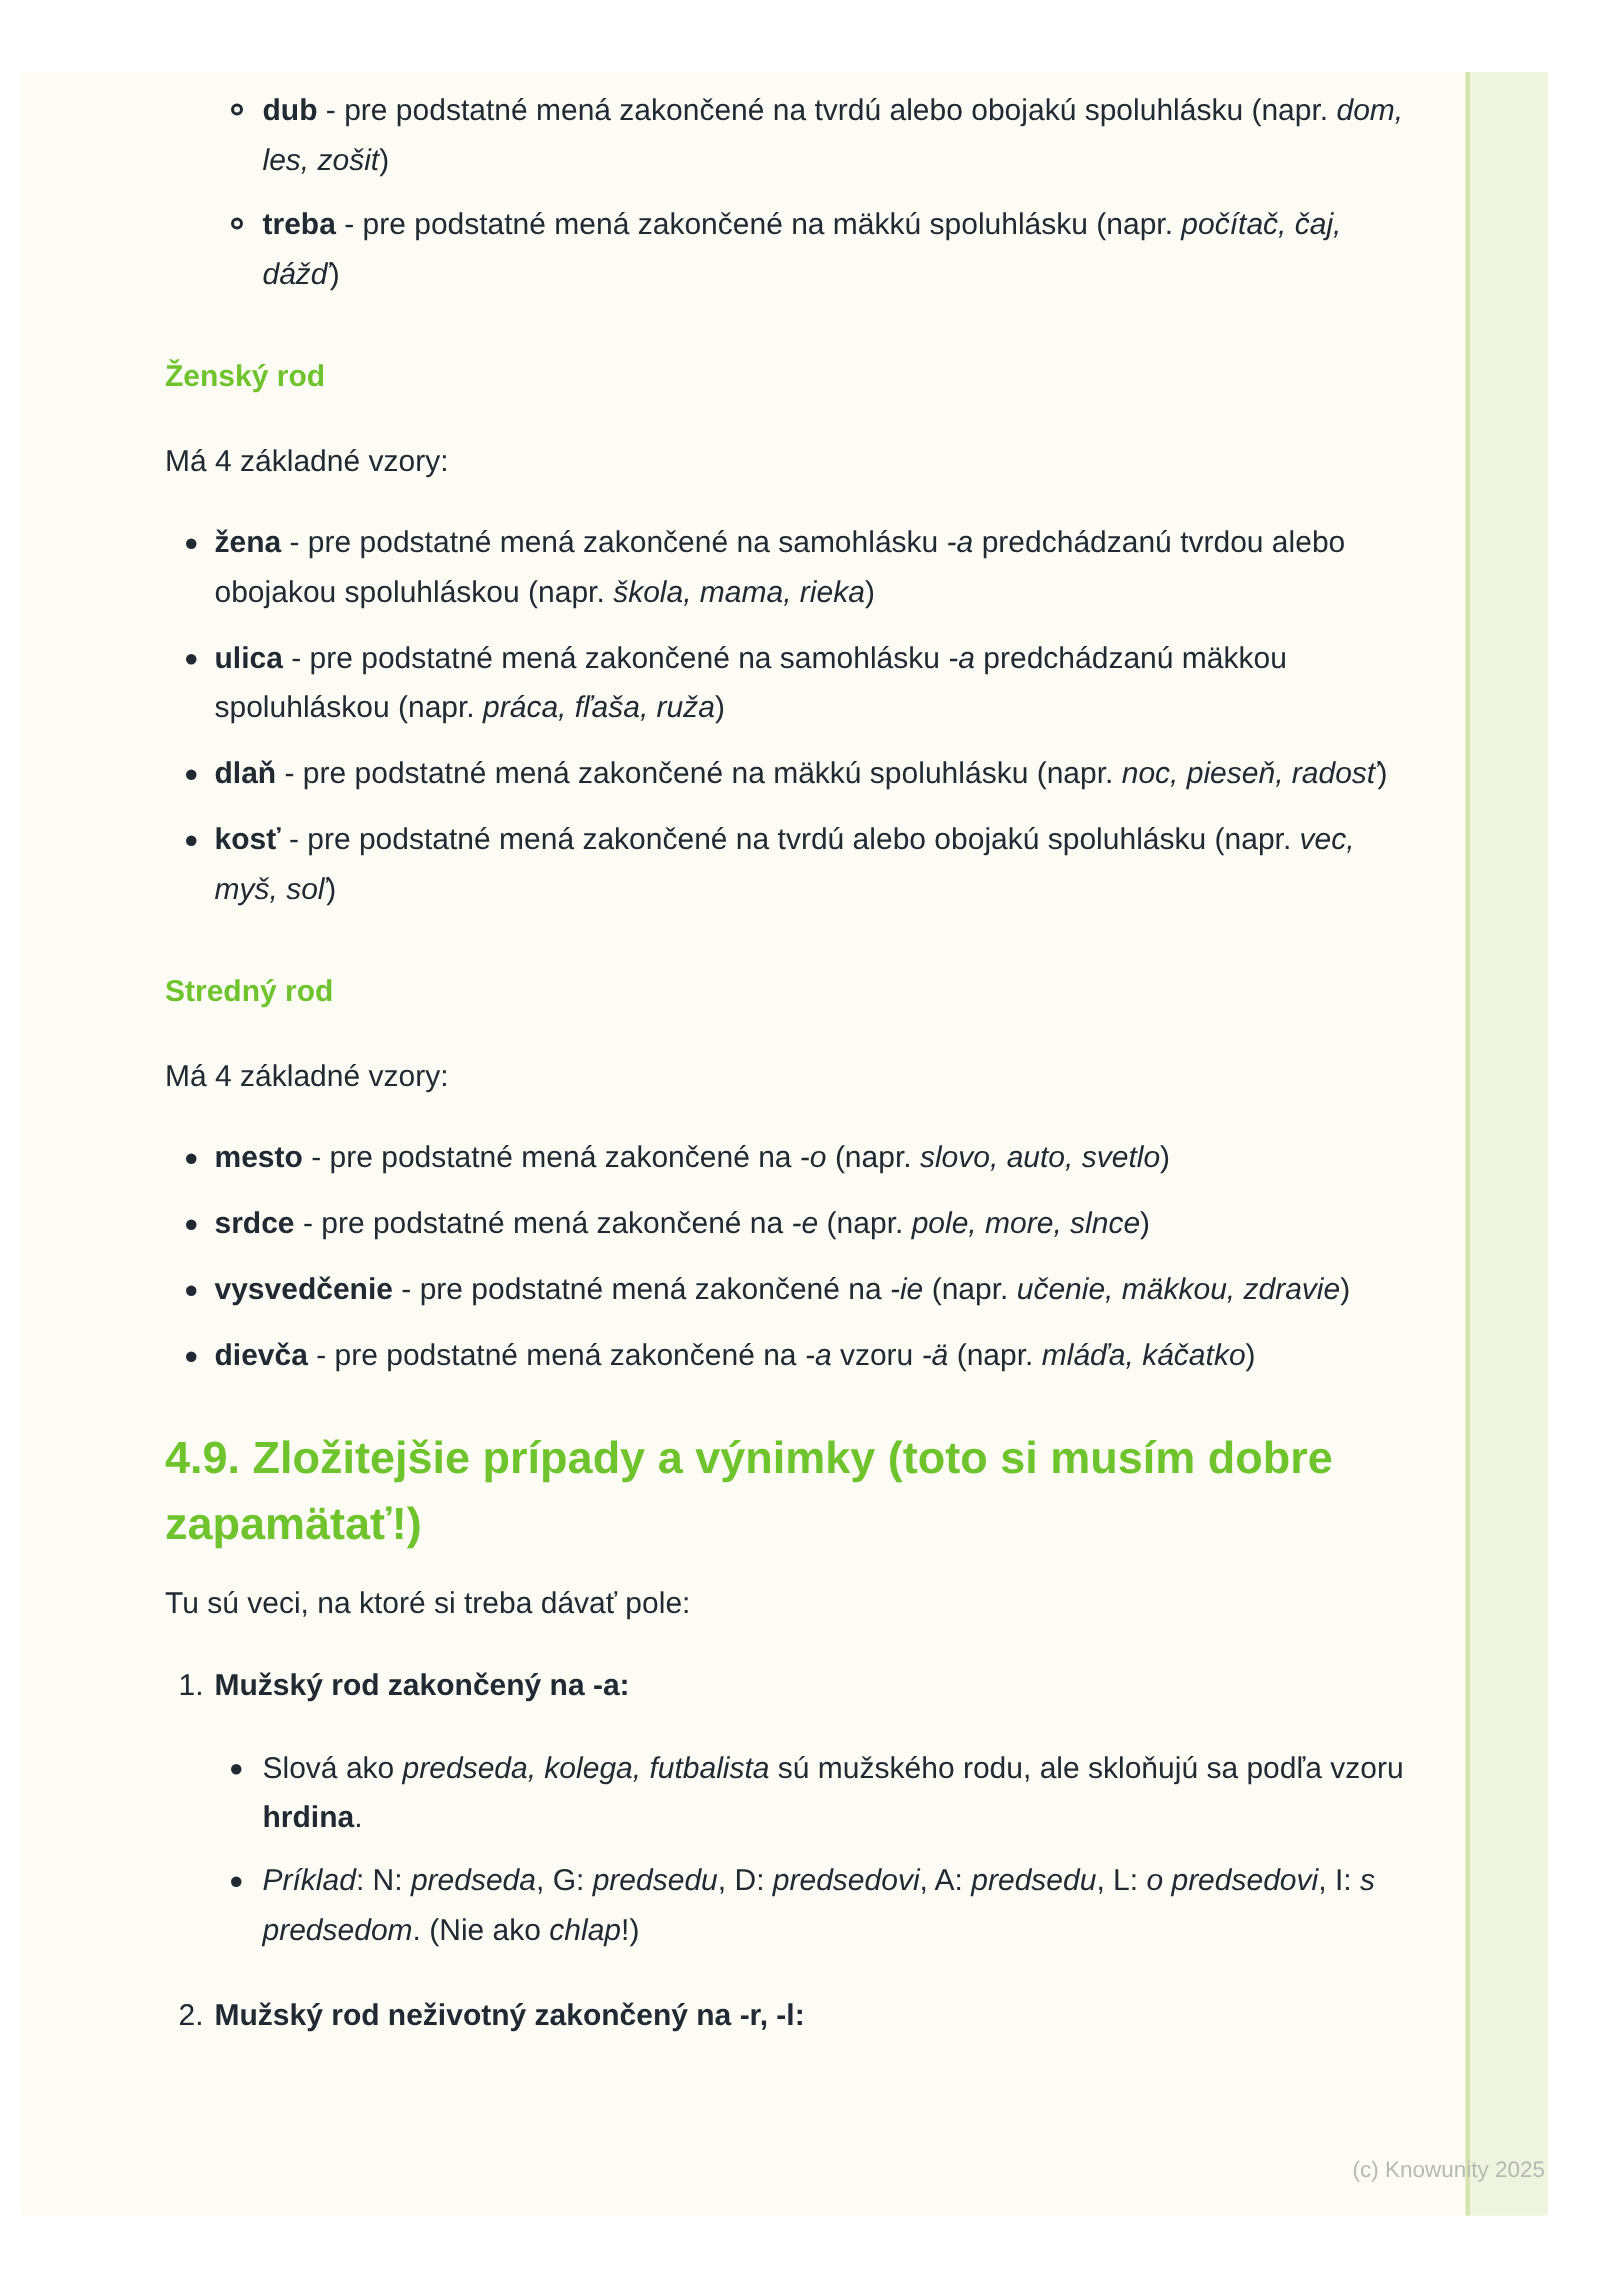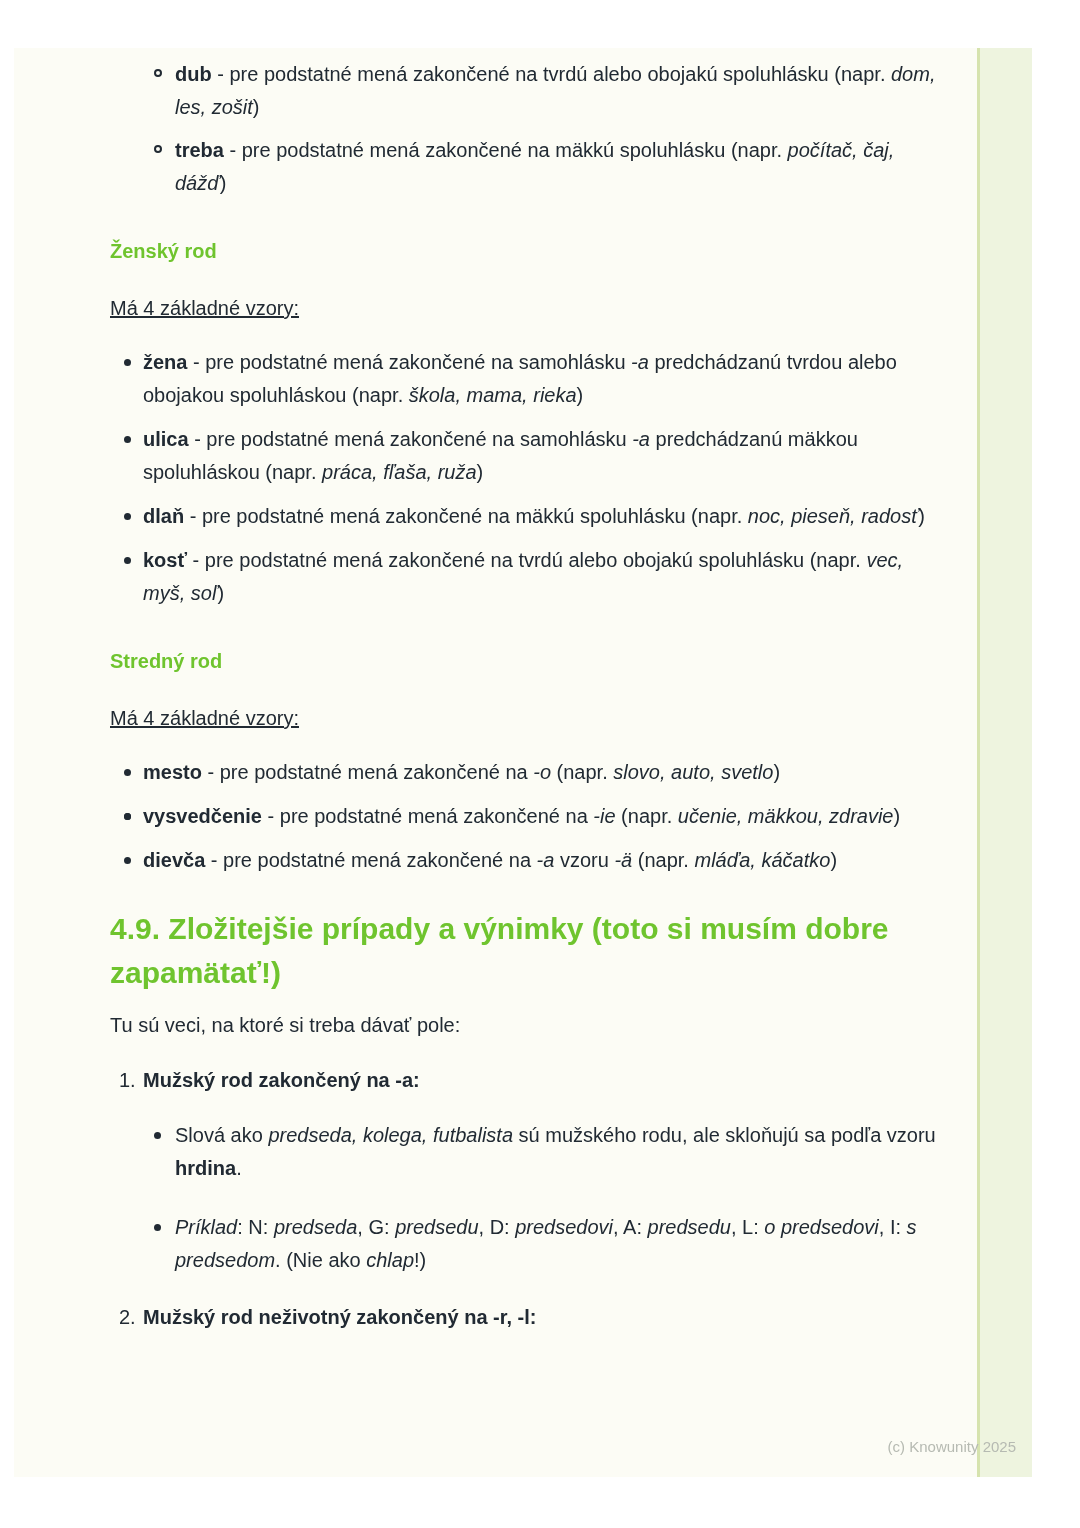--- a/index.html
+++ b/index.html
@@ -57,37 +57,37 @@
   }
 
   h2.h-mid{
     font-size:20px;line-height:34px;font-weight:700;color:var(--accent);
     margin:34px 0 24px;
   }
   h1.h-big{
     font-size:30px;line-height:44px;font-weight:700;color:var(--accent);
     margin:30px 0 14px;
   }
-  p.lead{margin:0 0 21px;text-decoration:underline;}
+  p.lead{margin:0 0 21px;}
   p.lead2{margin:0 0 22px;}
 
   
   .num-list>li{padding-left:33px;}
   .num-list>li+li{margin-top:24px;}
   .num-list .num{position:absolute;left:9px;top:0;}
   .num-list .sub-list{margin-top:22px;}
   .num-list .sub-list>li{padding-left:32px;}
-  .num-list .sub-list>li+li{margin-top:26px;}
+  .num-list .sub-list>li+li{margin-top:9px;}
   .num-list .sub-list .marker{
     position:absolute;left:11px;top:13px;width:7px;height:7px;
     border-radius:50%;background:var(--text);
   }
 
   .watermark{
-    position:absolute;top:1438px;right:64px;
+    position:absolute;top:1438px;right:50px;
     font-size:15px;line-height:18px;color:var(--watermark);
     z-index:5;
     text-align:center;
   }
 </style>
 </head>
 <body>
 
 <div class="page"></div>
 <div class="stripe"></div>
@@ -130,20 +130,21 @@
   <h2 class="h-mid">Stredný rod</h2>
   <p class="lead">Má 4 základné vzory:</p>
 
   <ul class="disc-list">
     <li>
       <span class="marker"></span>
       <span class="txt"><span class="b">mesto</span><span> - pre podstatné mená zakončené na </span><span class="i">-o</span><span> (napr. </span><span class="i">slovo, auto, svetlo</span><span>)</span></span>
     </li>
     <li>
       <span class="marker"></span>
+      <span class="txt"><span class="b">srdce</span><span> - pre podstatné mená zakončené na </span><span class="i">-e</span><span> (napr. </span><span class="i">pole, more, slnce</span><span>)</span></span>
     </li>
     <li>
       <span class="marker"></span>
       <span class="txt"><span class="b">vysvedčenie</span><span> - pre podstatné mená zakončené na </span><span class="i">-ie</span><span> (napr. </span><span class="i">učenie, mäkkou, zdravie</span><span>)</span></span>
     </li>
     <li>
       <span class="marker"></span>
       <span class="txt"><span class="b">dievča</span><span> - pre podstatné mená zakončené na </span><span class="i">-a</span><span> vzoru </span><span class="i">-ä</span><span> (napr. </span><span class="i">mláďa, káčatko</span><span>)</span></span>
     </li>
   </ul>

